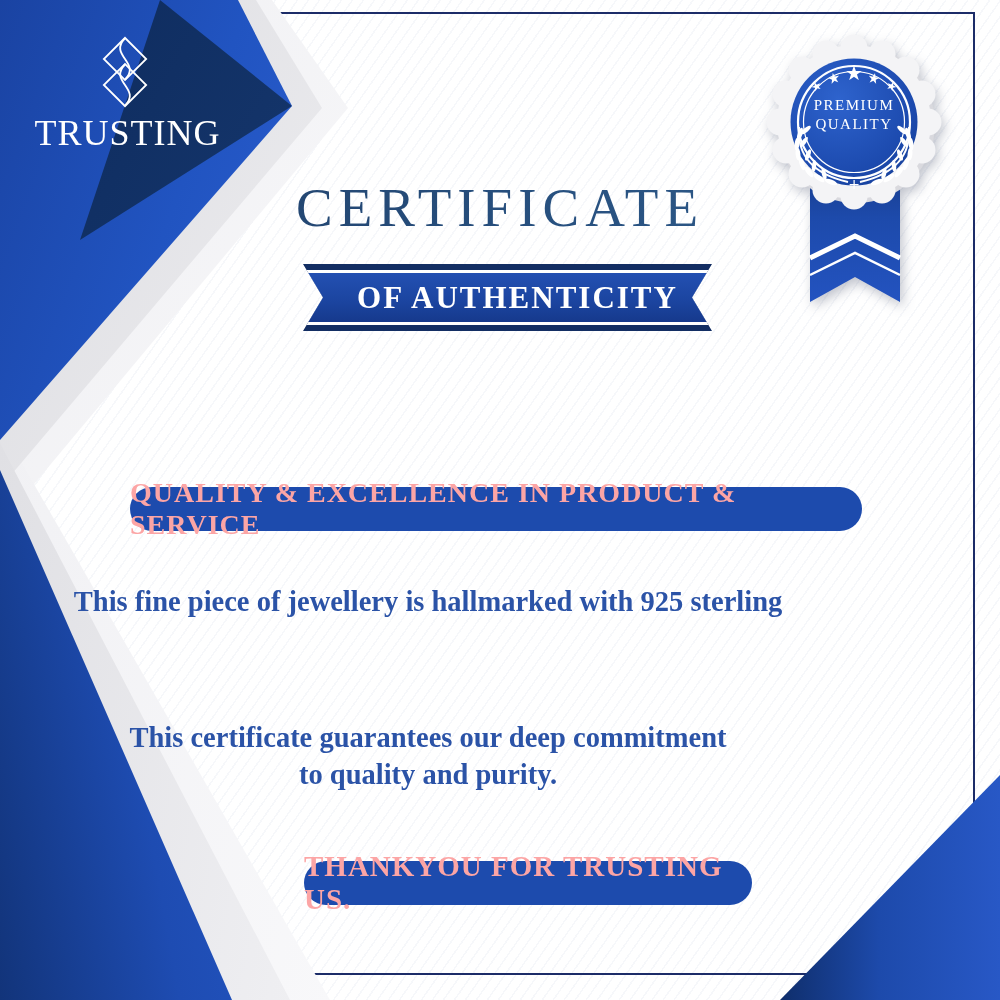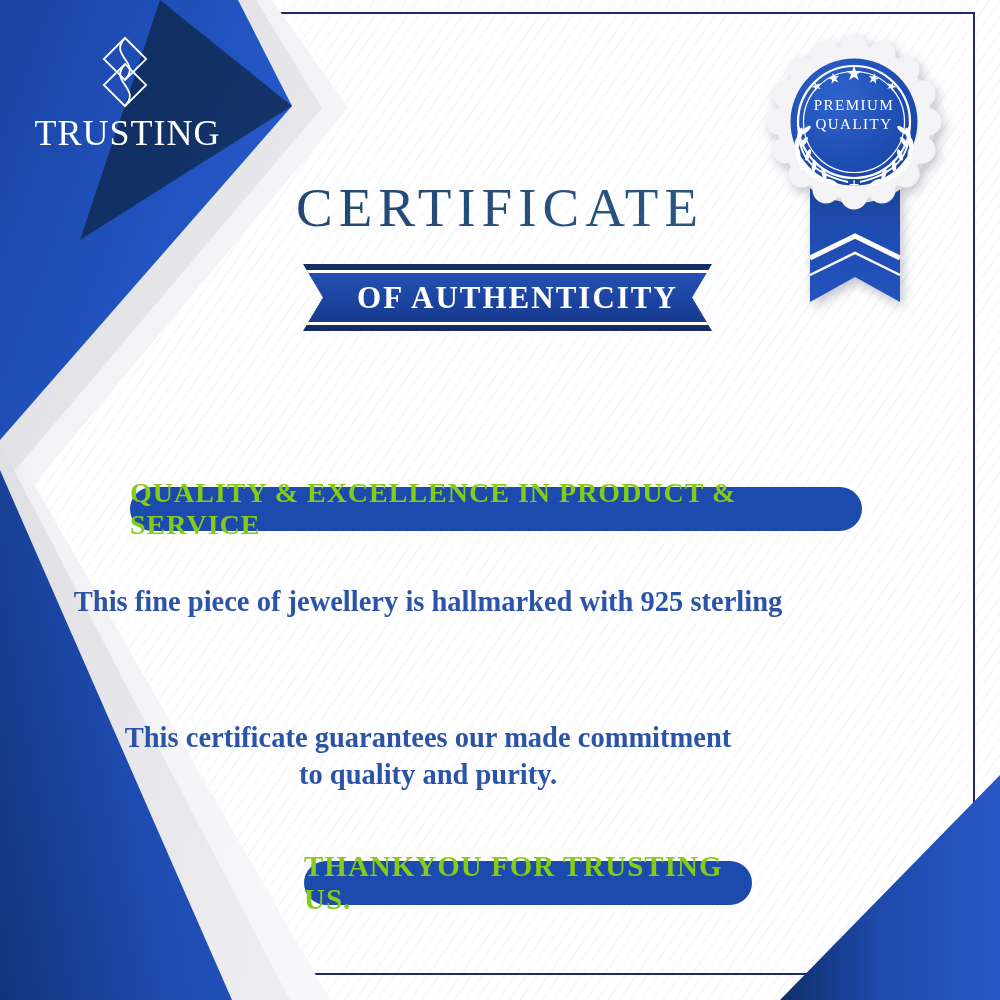--- a/index.html
+++ b/index.html
@@ -56,21 +56,21 @@
   }
   .ribbon{position:absolute;left:303px;top:264px;width:409px;height:67px;z-index:5;
     clip-path:polygon(0 0,100% 0,calc(100% - 20px) 50%,100% 100%,0 100%,20px 50%);
     background:#13losing2e63;background:#132e63;}
   .ribbon-white{position:absolute;left:0;right:0;top:6px;bottom:6px;background:#ffffff;}
   .ribbon-core{position:absolute;left:0;right:0;top:9px;bottom:9px;
     background:linear-gradient(180deg,#2350b2,#1b449f 60%,#16398c);
     display:flex;align-items:center;justify-content:center;}
   .ribbon-core span{color:#fff;font-size:31px;font-weight:700;letter-spacing:2px;margin-left:20px;}
   
-  .pill{position:absolute;border-radius:24px;background:#1d4bad;color:#84cc16;
+  .pill{position:absolute;border-radius:24px;background:#1d4bad;color:#fca5a5;
     display:flex;align-items:center;justify-content:center;
     font-weight:700;z-index:5;}
   .pill-quality{left:130px;top:487px;width:732px;height:44px;font-size:28px;letter-spacing:1px;}
   .pill-thanks{left:285px;top:861px;width:448px;height:44px;font-size:29px;letter-spacing:1px;margin-left:19px;}
   
   .body-text{position:absolute;left:0;width:856px;text-align:center;z-index:5;
     color:#2b53a7;font-size:28.5px;font-weight:700;line-height:36.5px;}
   .para1{top:584px;}
   .para2{top:720px;}
   
@@ -194,21 +194,21 @@
   </div>
 
   <div class="pill pill-quality">
     <span>QUALITY &amp; EXCELLENCE IN PRODUCT &amp; SERVICE</span>
   </div>
 
   <div class="body-text para1">
     <div>This fine piece of jewellery is hallmarked with 925 sterling</div>
   </div>
   <div class="body-text para2">
-    <div>This certificate guarantees our made commitment</div>
+    <div>This certificate guarantees our deep commitment</div>
     <div>to quality and purity.</div>
   </div>
 
   <div class="pill pill-thanks">
     <span>THANKYOU FOR TRUSTING US.</span>
   </div>
 
 </div>
 
 </body></html>

